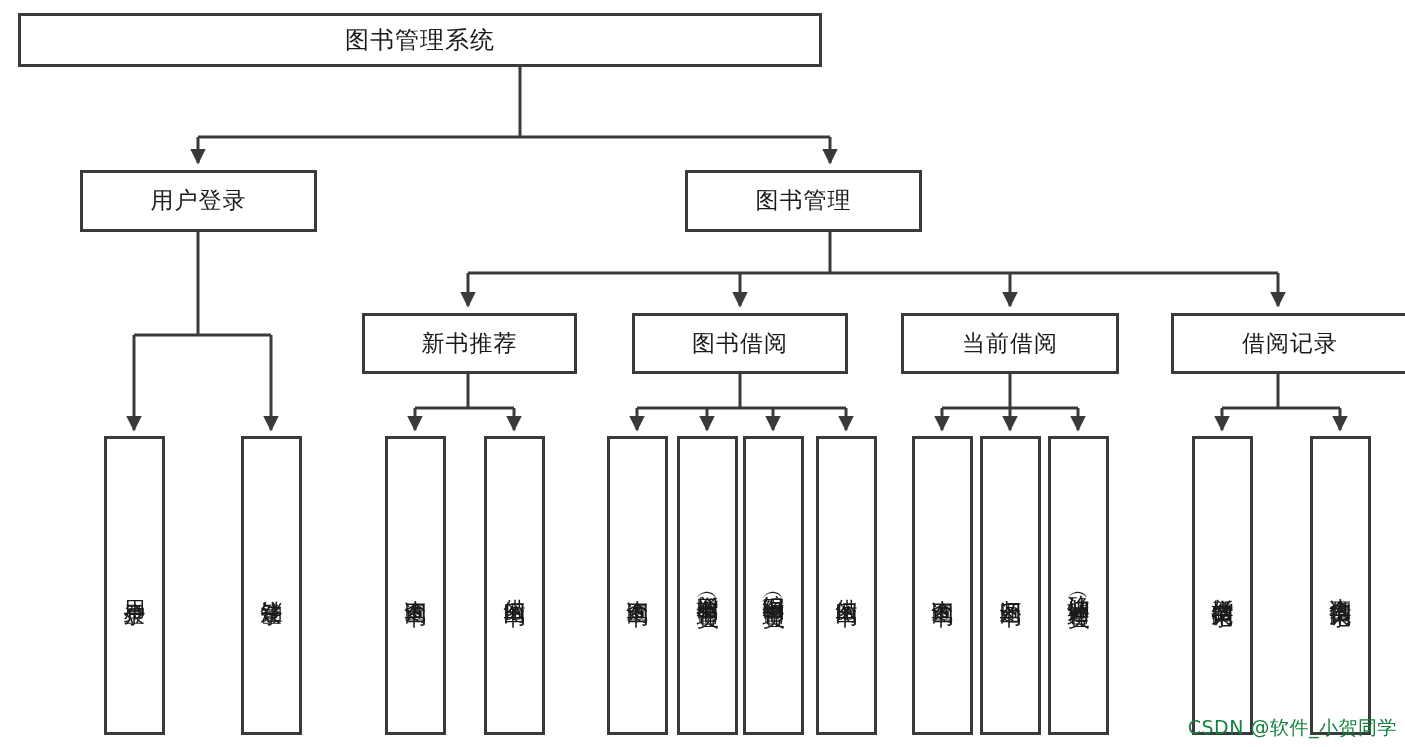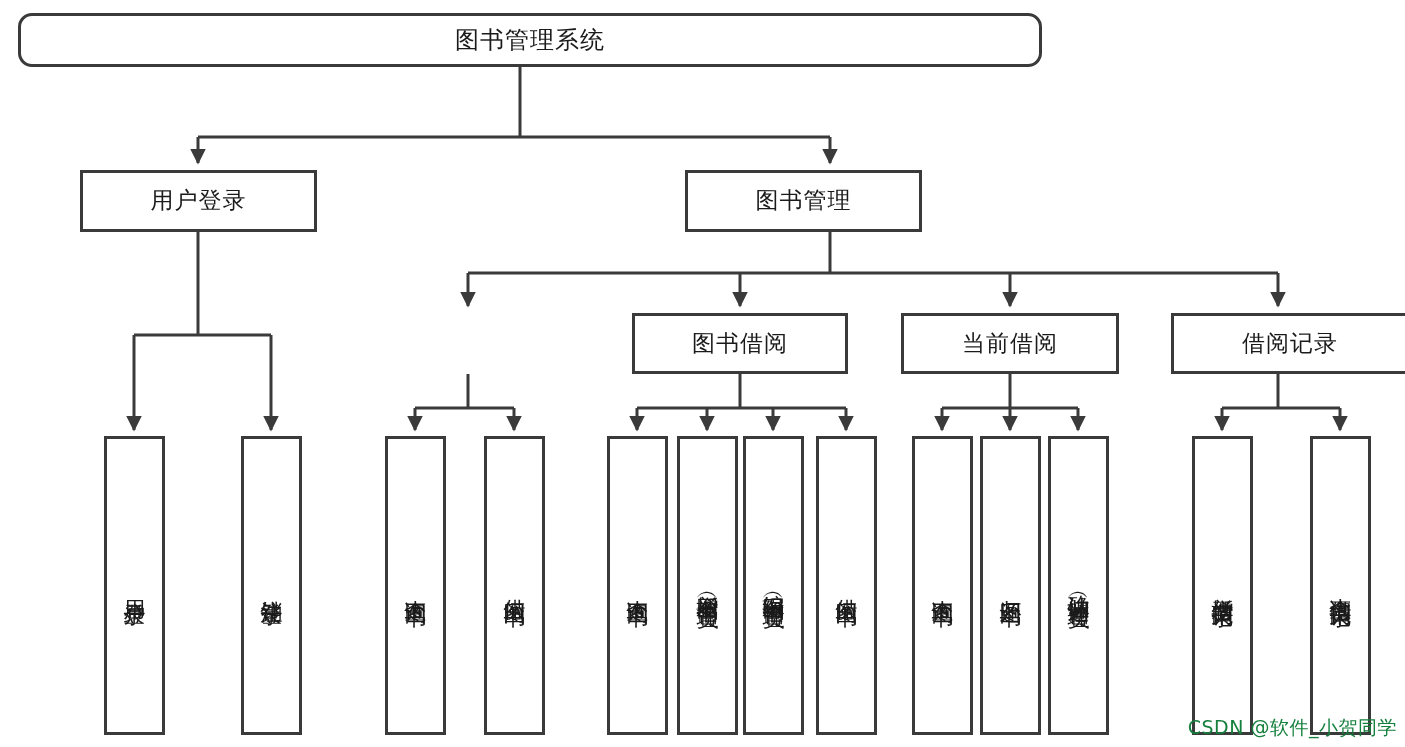--- a/index.html
+++ b/index.html
@@ -121,31 +121,34 @@
       <path d="M 1010 408 L 1010 430" marker-end="url(#arrow)"></path>
       <path d="M 1078 408 L 1078 430" marker-end="url(#arrow)"></path>
 
       <path d="M 1278 374 L 1278 408"></path>
       <path d="M 1222 408 L 1340 408"></path>
       <path d="M 1222 408 L 1222 430" marker-end="url(#arrow)"></path>
       <path d="M 1340 408 L 1340 430" marker-end="url(#arrow)"></path>
     </g>
   </svg>
 
-  <div class="node horiz root" style="left:18px; top:13px; width:1024px; height:54px;border-radius:14px;">
+  <div class="node horiz root" style="left:18px; top:13px; width:804px; height:54px;">
     <span class="label">图书管理系统</span>
   </div>
 
   <div class="node horiz" style="left:80px; top:170px; width:237px; height:62px;">
     <span class="label">用户登录</span>
   </div>
   <div class="node horiz" style="left:685px; top:170px; width:237px; height:62px;">
     <span class="label">图书管理</span>
   </div>
 
+  <div class="node horiz" style="left:362px; top:313px; width:215px; height:61px;">
+    <span class="label">新书推荐</span>
+  </div>
   <div class="node horiz" style="left:632px; top:313px; width:216px; height:61px;">
     <span class="label">图书借阅</span>
   </div>
   <div class="node horiz" style="left:901px; top:313px; width:218px; height:61px;">
     <span class="label">当前借阅</span>
   </div>
   <div class="node horiz" style="left:1171px; top:313px; width:238px; height:61px;">
     <span class="label">借阅记录</span>
   </div>
 

